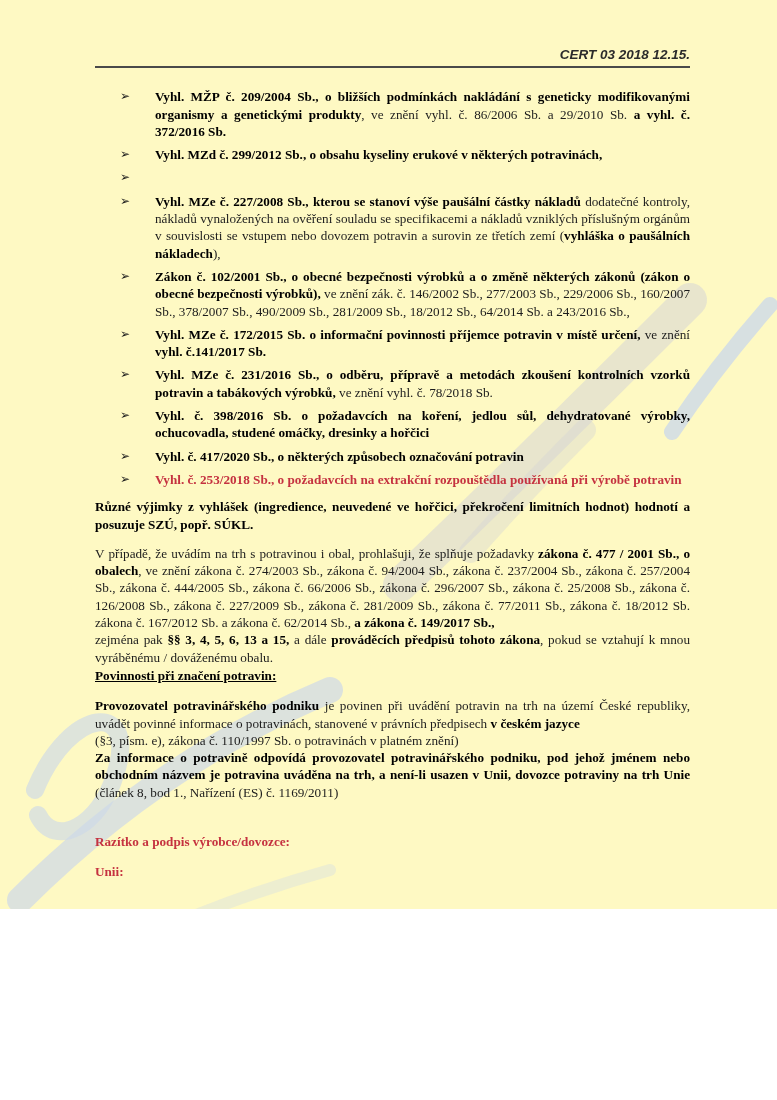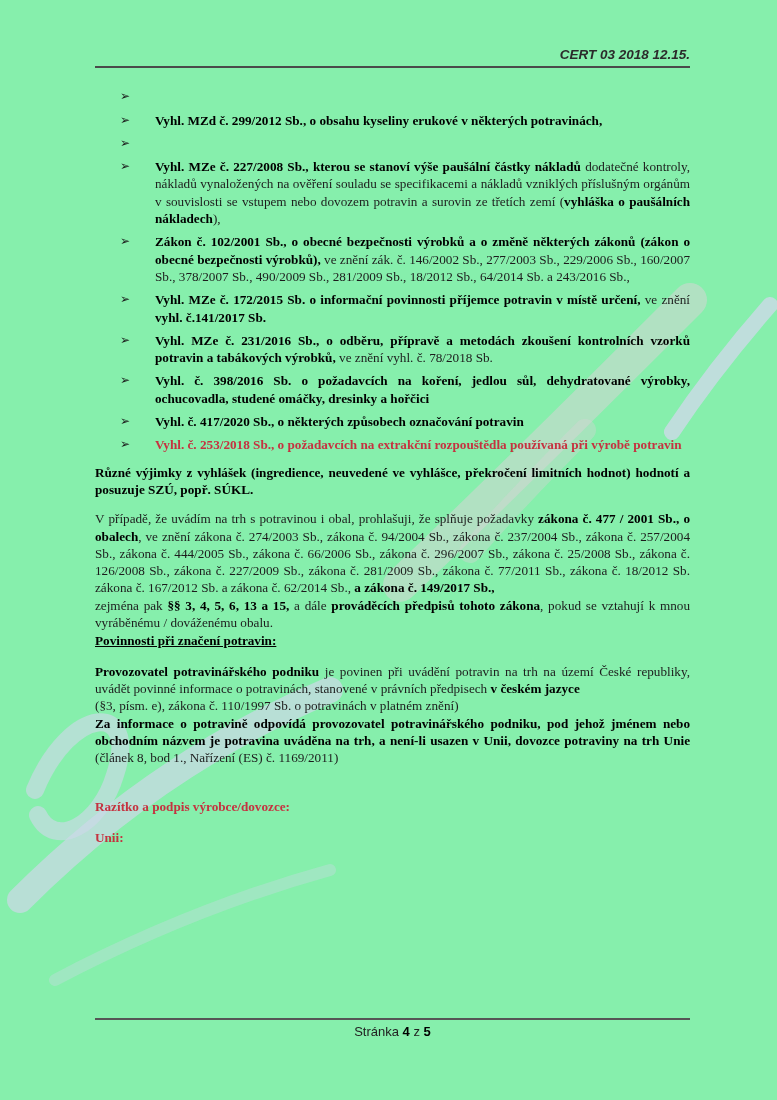--- a/index.html
+++ b/index.html
@@ -6,22 +6,22 @@
     --red:#c53240;
     --ink:#1c1c1c;
     --wm-blue:#cdd9e8;
     --wm-gray:#d5d5d5;
   }
   *{margin:0;padding:0;box-sizing:border-box;}
   html,body{background:#ffffff;}
   .page{
     position:relative;
     width:777px;
-    height:1100px;
-    background:#86efac;
+    height:909px;
+    background:#fef9c3;
     overflow:hidden;
     font-family:"Liberation Serif","DejaVu Serif",serif;
     font-size:13.2px;
     line-height:17.3px;
     color:var(--ink);
   }
   .watermark{
     position:absolute;inset:0;z-index:0;pointer-events:none;
   }
   .content{position:relative;z-index:1;padding:46px 87px 0 95px;}
@@ -78,20 +78,21 @@
   </svg>
 
   <div class="content">
 
     <div class="doc-header">CERT 03 2018 12.15.</div>
 
     <div class="reg-list">
 
       <div class="reg-item">
         <span class="marker">➢</span>
+        <span class="body"><span class="seg bold">Vyhl. MŽP č. 209/2004 Sb., o bližších podmínkách nakládání s geneticky modifikovanými organismy a genetickými produkty</span><span class="seg">, ve znění vyhl. č. 86/2006 Sb. a 29/2010 Sb. </span><span class="seg bold">a vyhl. č. 372/2016 Sb.</span></span>
       </div>
 
       <div class="reg-item">
         <span class="marker">➢</span>
         <span class="body"><span class="seg bold">Vyhl. MZd č. 299/2012 Sb., o obsahu kyseliny erukové v některých potravinách,</span></span>
       </div>
 
       <div class="reg-item">
         <span class="marker">➢</span>
       </div>
@@ -126,21 +127,21 @@
         <span class="body"><span class="seg bold">Vyhl. č. 417/2020 Sb., o některých způsobech označování potravin</span></span>
       </div>
 
       <div class="reg-item">
         <span class="marker red">➢</span>
         <span class="body"><span class="seg bold red">Vyhl. č. 253/2018 Sb., o požadavcích na extrakční rozpouštědla používaná při výrobě potravin</span></span>
       </div>
 
     </div>
 
-    <div class="para para-exceptions"><span class="seg bold">Různé výjimky z vyhlášek (ingredience, neuvedené ve vyhlášce, překročení limitních hodnot) hodnotí a posuzuje SZÚ, popř. SÚKL.</span></div>
+    <div class="para para-exceptions"><span class="seg bold">Různé výjimky z vyhlášek (ingredience, neuvedené ve hořčici, překročení limitních hodnot) hodnotí a posuzuje SZÚ, popř. SÚKL.</span></div>
 
     <div class="para para-packaging"><span class="seg">V případě, že uvádím na trh s potravinou i obal, prohlašuji, že splňuje požadavky </span><span class="seg bold">zákona č. 477 / 2001 Sb., o obalech</span><span class="seg">, ve znění zákona č. 274/2003 Sb., zákona č. 94/2004 Sb., zákona č. 237/2004 Sb., zákona č. 257/2004 Sb., zákona č. 444/2005 Sb., zákona č. 66/2006 Sb., zákona č. 296/2007 Sb., zákona č. 25/2008 Sb., zákona č. 126/2008 Sb., zákona č. 227/2009 Sb., zákona č. 281/2009 Sb., zákona č. 77/2011 Sb., zákona č. 18/2012 Sb. zákona č. 167/2012 Sb. a zákona č. 62/2014 Sb., </span><span class="seg bold">a zákona č. 149/2017 Sb.,</span><span class="seg">
 zejména pak </span><span class="seg bold">§§ 3, 4, 5, 6, 13 a 15,</span><span class="seg"> a dále </span><span class="seg bold">prováděcích předpisů tohoto zákona</span><span class="seg">, pokud se vztahují k mnou vyráběnému / dováženému obalu.</span></div>
 
     <div class="para heading-labeling"><span class="seg bold underline">Povinnosti při značení potravin:</span></div>
 
     <div class="para para-operator"><span class="seg bold">Provozovatel potravinářského podniku</span><span class="seg"> je povinen při uvádění potravin na trh na území České republiky, uvádět povinné informace o potravinách, stanovené v právních předpisech </span><span class="seg bold">v českém jazyce</span><span class="seg">
 (§3, písm. e), zákona č. 110/1997 Sb. o potravinách v platném znění)
 </span><span class="seg bold">Za informace o potravině odpovídá provozovatel potravinářského podniku, pod jehož jménem nebo obchodním názvem je potravina uváděna na trh, a není-li usazen v Unii, dovozce potraviny na trh Unie</span><span class="seg"> (článek 8, bod 1., Nařízení (ES) č. 1169/2011)</span></div>
 

